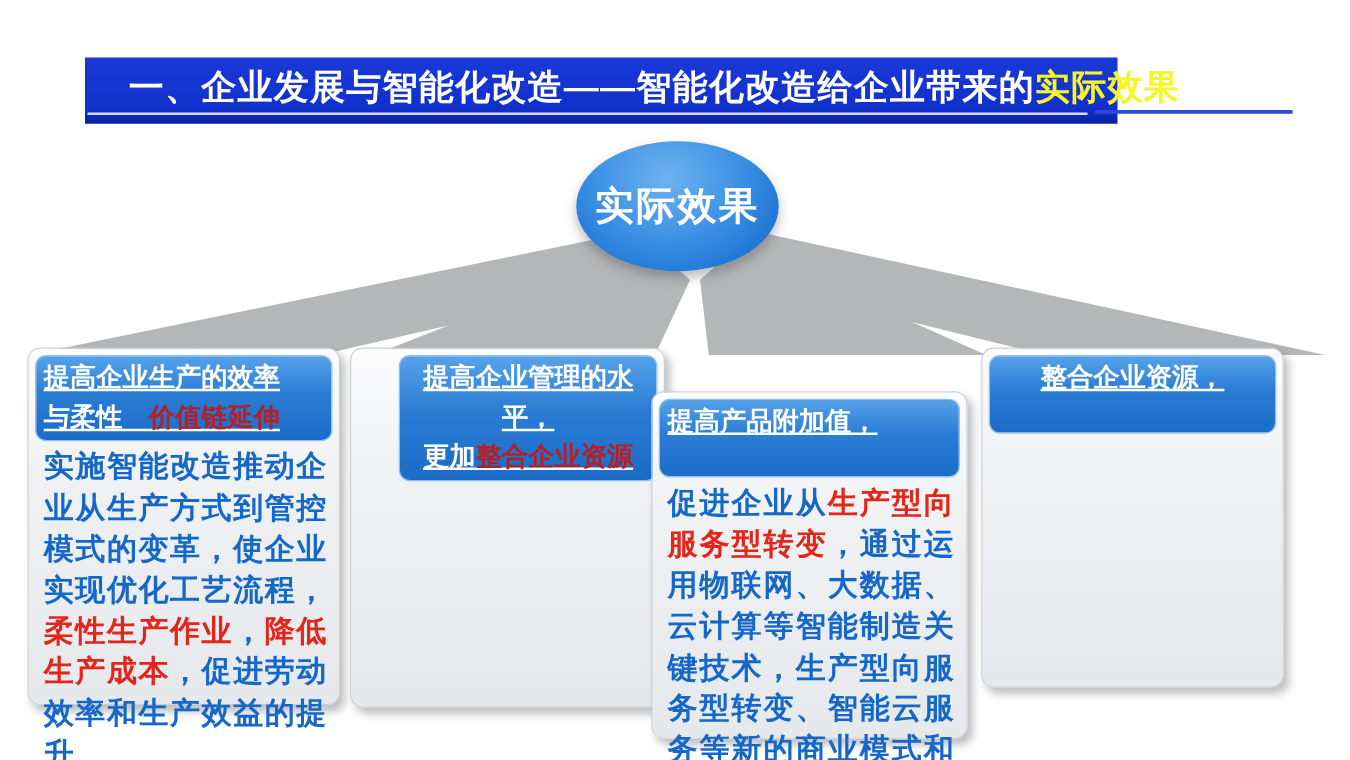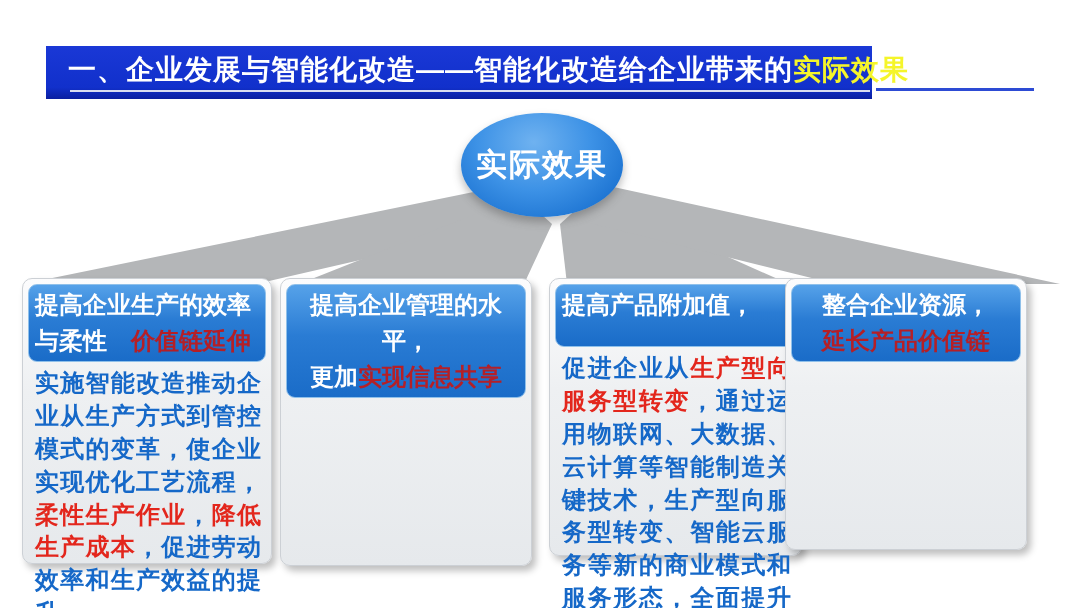--- a/index.html
+++ b/index.html
@@ -4,24 +4,24 @@
 <style>
   html,body{margin:0;padding:0;}
   body{
     width:1080px;height:608px;position:relative;overflow:hidden;
     background:#ffffff;
     font-family:"Liberation Sans","DejaVu Sans",sans-serif;
     font-weight:bold;
   }
   
   .title-bar{
-    position:absolute;left:46px;top:46px;width:826px;height:53px;
+    position:absolute;left:68px;top:46px;width:826px;height:53px;
     background:linear-gradient(180deg,#1a38d6 0%,#1130cb 78%,#0a1fa0 100%);
     box-sizing:border-box;
-    display:flex;align-items:center;padding:0 0 6px 22px;
+    display:flex;align-items:center;padding:0 0 6px 35px;
     z-index:3;
   }
   .title-text{font-size:28px;letter-spacing:1px;white-space:nowrap;}
   .t-white{color:#ffffff;}
   .t-yellow{color:#f5f52a;}
   .title-underline{
     position:absolute;left:70px;top:90px;width:800px;height:2px;
     background:#d8dcf0;z-index:4;
   }
   .title-ext-line{
@@ -43,29 +43,30 @@
   .bubble-label{color:#ffffff;font-size:31px;letter-spacing:2px;}
   
   .box{
     position:absolute;top:278px;box-sizing:border-box;padding:5px;
     background:linear-gradient(180deg,#fcfcfd 0%,#eef0f2 40%,#e6e9ec 100%);
     border:1px solid #ccd0d5;border-radius:10px;
     box-shadow:4px 5px 7px rgba(0,0,0,0.25);
     z-index:2;
   }
   #box1{left:22px;width:250px;height:286px;}
-  #box2{left:280px;width:252px;height:288px;}
-  #box3{left:549px;width:253px;height:278px;}
+  #box2{left:280px;width:252px;height:288px;padding-left:38px;}
+  #box3{left:521px;width:253px;height:278px;margin-top:35px;}
   #box4{left:785px;width:242px;height:272px;}
   .hdr{
     background:linear-gradient(180deg,#56a2e9 0%,#2a7cd4 45%,#1a6cc8 100%);
     border-radius:9px;border:1px solid #8fc0ea;
-    color:#ffffff;font-size:24px;line-height:1.5;
+    color:#ffffff;font-size:21px;line-height:1.5;
     padding:2px 6px;min-height:63px;box-sizing:border-box;
     white-space:pre-line;
+    text-decoration:underline;
   }
   #box2 .hdr,#box4 .hdr{text-align:center;}
   .hdr .hl-red{color:#b51f26;}
   .bd{
     padding:5px 5px 0 7px;font-size:24px;line-height:1.37;
     color:#1568c8;text-align:justify;
   }
   .bd .red{color:#e3261c;}
 </style>
 </head>
@@ -89,25 +90,25 @@
 </div>
 
 <div class="box" id="box1">
   <div class="hdr"><span>提高企业生产的效率
 与柔性　</span><span class="hl-red">价值链延伸</span></div>
   <div class="bd"><span>实施智能改造推动企业从生产方式到管控模式的变革，使企业实现优化工艺流程，</span><span class="red">柔性生产作业</span><span>，</span><span class="red">降低生产成本</span><span>，促进劳动效率和生产效益的提升。</span></div>
 </div>
 
 <div class="box" id="box2">
   <div class="hdr"><span>提高企业管理的水平，
-更加</span><span class="hl-red">实现信息共享</span></div>
+更加</span><span class="hl-red">整合企业资源</span></div>
 </div>
 
 <div class="box" id="box3">
   <div class="hdr"><span>提高产品附加值，
 </span></div>
   <div class="bd"><span>促进企业从</span><span class="red">生产型向服务型转变</span><span>，通过运用物联网、大数据、云计算等智能制造关键技术，生产型向服务型转变、智能云服务等新的商业模式和服务形态，全面提升企业创新能力和服务能力。</span></div>
 </div>
 
 <div class="box" id="box4">
   <div class="hdr"><span>整合企业资源，
-</span><span class="hl-red">延长产品价值链</span></div>
+</span></div>
 </div>
 
 </body></html>

